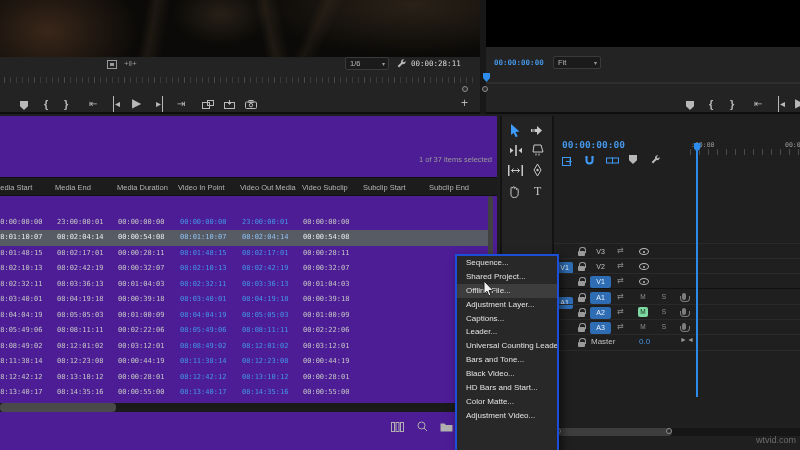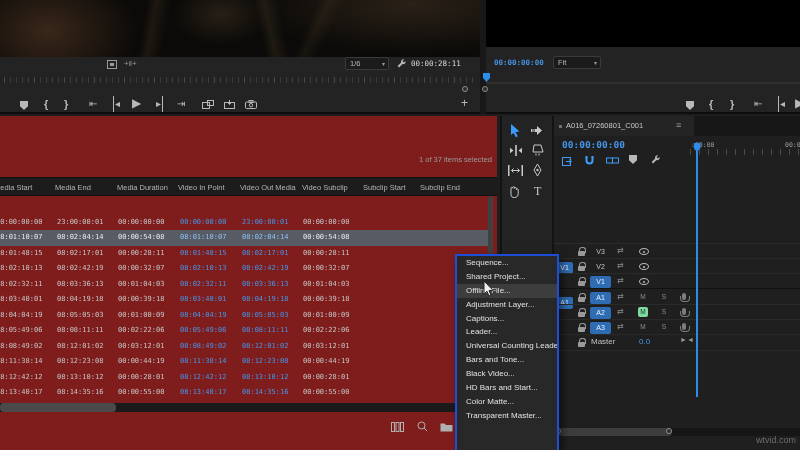--- a/index.html
+++ b/index.html
@@ -35,21 +35,21 @@
   .knob { position:absolute; width:6px; height:6px; border:1px solid #8f8f8f;
           border-radius:50%; background:#2c2c2c; }
   .tr-ic { position:absolute; top:0; color:#b8b8b8; font-size:10px; line-height:16px; }
   .i-marker { display:inline-block; width:8px; height:9px; background:#b8b8b8;
               clip-path:polygon(0 0,100% 0,100% 58%,50% 100%,0 58%); }
   .brace { font-size:11px; font-weight:bold; }
   .barL { border-left:1px solid #b8b8b8; padding-left:1px; }
   .barR { border-right:1px solid #b8b8b8; padding-right:1px; }
 
   
-  .proj { position:absolute; left:0; top:116px; width:497px; height:334px; background:#7f1d1d; }
+  .proj { position:absolute; left:0; top:116px; width:497px; height:334px; background:#4c1d95; }
   .hdr-row { position:absolute; left:0; top:61px; width:497px; height:19px; background:#1c1c1c;
              border-top:1px solid #111; border-bottom:1px solid #111; overflow:hidden; }
   .hdr-cell { position:absolute; top:5px; font-size:7.5px; color:#b4b4b4; white-space:nowrap; }
   .rows { position:absolute; left:0; top:99px; width:497px; height:197px; overflow:hidden; }
   .row { position:absolute; left:0; width:488px; height:15.45px; }
   .row.selected { background:#575c64; }
   .cell { position:absolute; top:3px; width:59px; overflow:hidden; white-space:nowrap;
           font-family:"DejaVu Sans Mono",monospace; font-size:7px; color:#c6c6c6; }
   .row.selected .cell { color:#e8ebef; }
   .row .cell.blue { color:#4596e8; }
@@ -176,21 +176,21 @@
     <div class="abs dim" style="right:5px;top:39px;font-size:7.5px">1 of 37 items selected</div>
 
     <div class="hdr-row">
       <span class="hdr-cell" style="left:-6px">Media Start</span>
       <span class="hdr-cell" style="left:55px">Media End</span>
       <span class="hdr-cell" style="left:117px">Media Duration</span>
       <span class="hdr-cell" style="left:178px">Video In Point</span>
       <span class="hdr-cell" style="left:240px">Video Out Media</span>
       <span class="hdr-cell" style="left:302px">Video Subclip</span>
       <span class="hdr-cell" style="left:363px">Subclip Start</span>
-      <span class="hdr-cell" style="left:420px">Subclip End</span>
+      <span class="hdr-cell" style="left:429px">Subclip End</span>
     </div>
 
     <div class="rows" id="list-rows">
         <div class="row" style="top: 0px;">
           <span class="cell c0">00:00:00:00</span>
           <span class="cell c1">23:00:00:01</span>
           <span class="cell c2">00:00:00:00</span>
           <span class="cell c3 blue">00:00:00:00</span>
           <span class="cell c4 blue">23:00:00:01</span>
           <span class="cell c5">00:00:00:00</span>
@@ -362,27 +362,20 @@
           <circle cx="5.5" cy="6" r="1.2" fill="#c9c9c9"></circle>
         </svg></span>
     <span class="tool" style="left:7px;top:69px">
       <svg width="12" height="13">
           <path d="M2 7V3.2a.9.9 0 011.8 0V2.6a.9.9 0 011.8 0v.8a.9.9 0 011.8.2v1a.9.9 0 011.8.4v3.6c0 2.4-1.3 3.9-3.8 3.9-2.2 0-3.4-1-3.4-2.7z" fill="none" stroke="#c9c9c9"></path>
         </svg></span>
     <span class="tool" style="left:32px;top:68px;color:#c9c9c9;font-size:12px;font-family:'Liberation Serif',serif">T</span>
   </div>
 
   <div class="tl">
-    <div class="tl-tabbar">
-      <div class="tl-tab">
-        <span style="position:absolute;left:5px;top:9px;width:3px;height:3px;background:#6f6f6f"></span>
-        <span style="position:absolute;left:12px">A016_07260801_C001</span>
-      </div>
-      <span class="abs dim" style="left:122px;top:4px;font-size:9px">≡</span>
-    </div>
 
     <span class="abs tc blue" style="left:8px;top:23px;font-size:9.5px;font-weight:bold">00:00:00:00</span>
 
     <span class="abs" style="left:8px;top:39px">
       <svg width="12" height="11">
           <rect x="0.5" y="2.5" width="8" height="8" fill="none" stroke="#3f9bfa"></rect>
           <path d="M4 6.5h5M7 4.5l2.5 2L7 8.5" fill="none" stroke="#3f9bfa"></path>
         </svg></span>
     <span class="abs" style="left:30px;top:39px">
       <svg width="11" height="11">
@@ -480,21 +473,21 @@
       <div class="menu-item">Shared Project...</div>
       <div class="menu-item hovered">Offline File...</div>
       <div class="menu-item">Adjustment Layer...</div>
       <div class="menu-item">Captions...</div>
       <div class="menu-item">Leader...</div>
       <div class="menu-item">Universal Counting Leader...</div>
       <div class="menu-item">Bars and Tone...</div>
       <div class="menu-item">Black Video...</div>
       <div class="menu-item">HD Bars and Start...</div>
       <div class="menu-item">Color Matte...</div>
-      <div class="menu-item">Transparent Master...</div>
+      <div class="menu-item">Adjustment Video...</div>
     </div>
 
   <span class="cursor" style="left:483px;top:281px">
     <svg width="12" height="16">
         <path d="M1 0v13l3-2.7 1.9 4.6 2-.9-1.9-4.4 4-.3z" fill="#f2f2f2" stroke="#222"></path>
       </svg></span>
 
   <div class="watermark">wtvid.com</div>
 </div>
 

